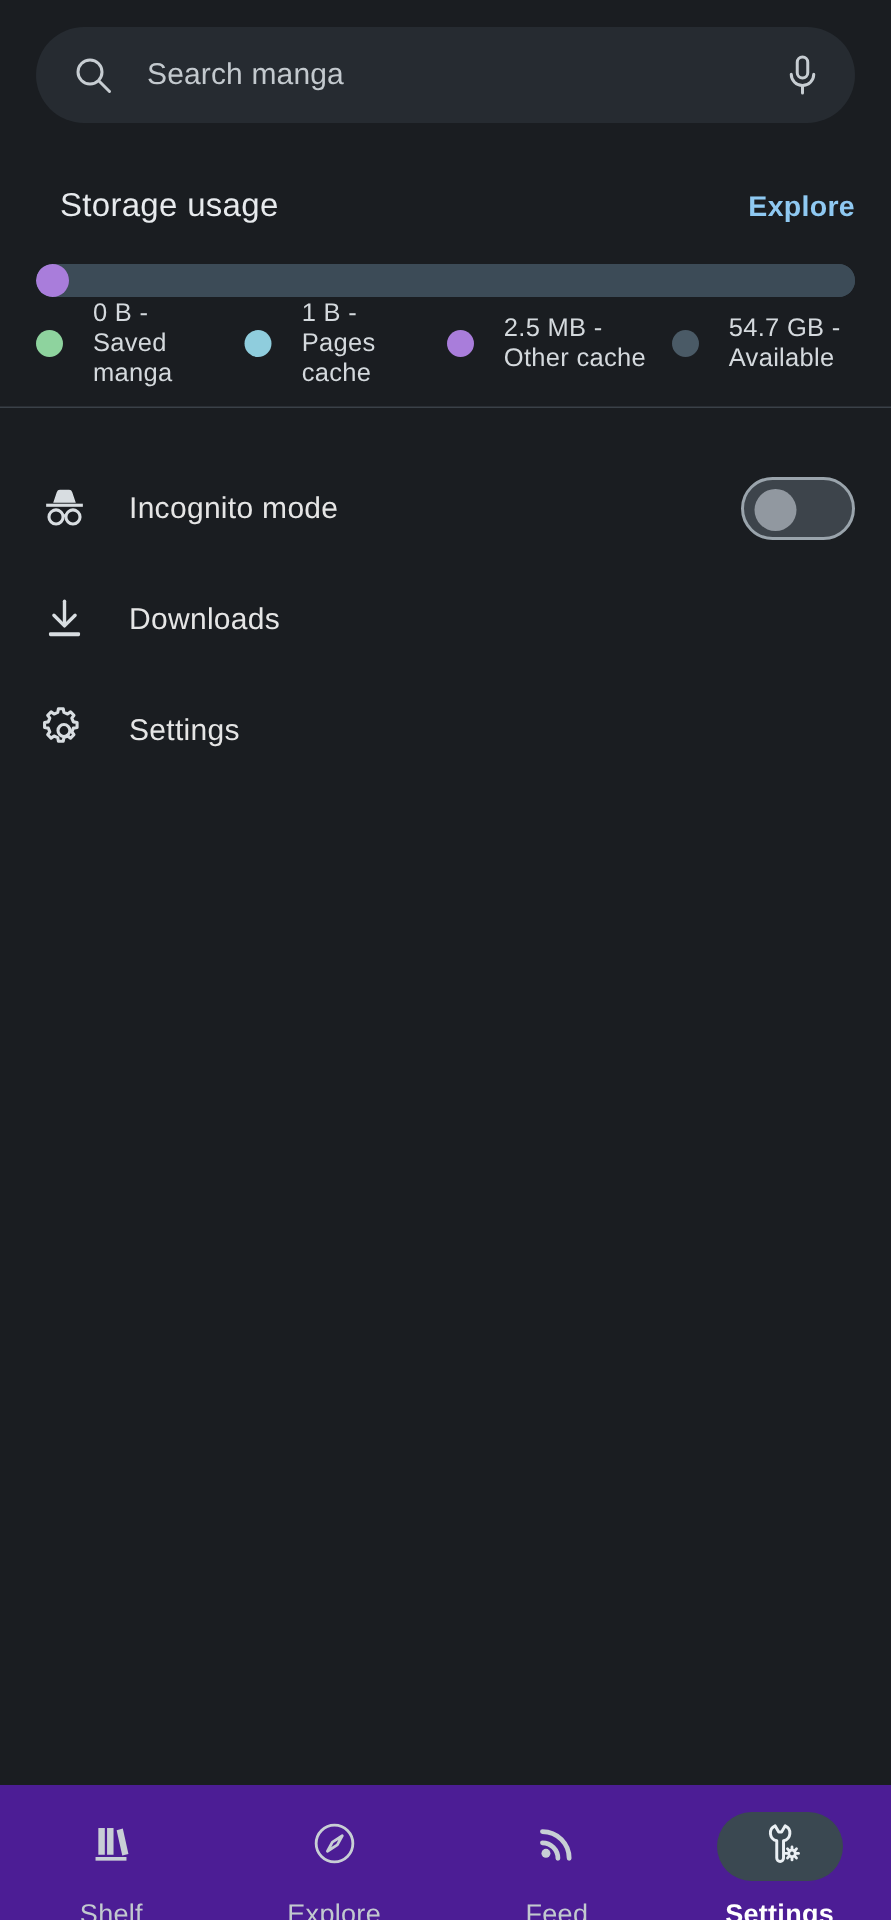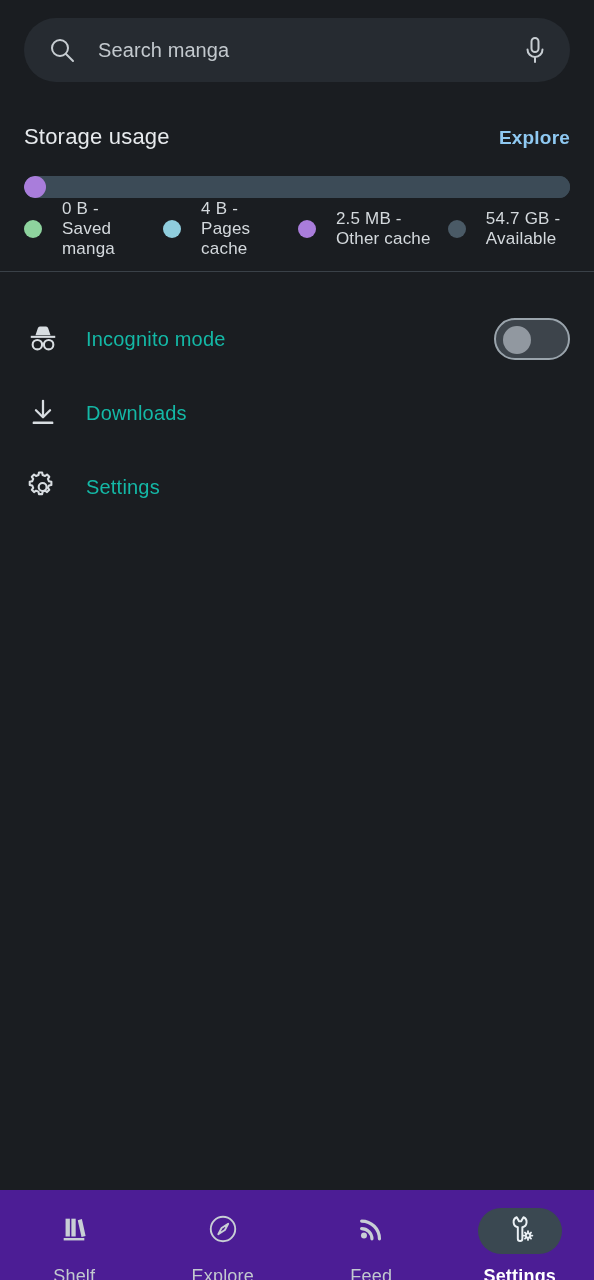--- a/index.html
+++ b/index.html
@@ -22,21 +22,21 @@
     flex:1 1 auto; background:transparent; border:0; outline:none;
     color:#d6dade; font-size:20px; font-family:"Liberation Sans", sans-serif;
     padding-left:22px; letter-spacing:.1px;
   }
   .search-input::placeholder { color:#c3c9ce; opacity:1; }
   .mic-icon { width:26px; height:30px; flex:0 0 auto; }
 
   
   .storage { padding:42px 24px 0 24px; }
   .storage-head { display:flex; align-items:baseline; justify-content:space-between; }
-  .storage-title { color:#e7eaed; font-size:22px; letter-spacing:.2px; }
+  .storage-title { color:#e7eaed; font-size:22px; letter-spacing:.2px;margin-left:16px; }
   .manage-link { color:#8fc9f2; font-size:19px; font-weight:bold; cursor:pointer; letter-spacing:.2px; }
 
   .bar-track {
     margin-top:26px; height:22px; border-radius:11px;
     background:#3c4b57; overflow:hidden; display:flex; position:relative;
   }
   .bar-seg { height:100%; }
 
   .legend { margin-top:22px; display:flex; gap:17px; }
   .legend-row { display:flex; align-items:center; gap:20px; height:18px; }
@@ -45,21 +45,21 @@
 
   .divider { margin-top:33px; height:1px; background:#3a4148; width:100%; }
 
   
   .menu { padding-top:30px; }
   .menu-row {
     display:flex; align-items:center; height:74px;
     padding:0 24px 0 24px; cursor:pointer; position:relative;
   }
   .menu-icon { width:38px; flex:0 0 38px; display:flex; align-items:center; justify-content:center; }
-  .menu-label { color:#14b8a6; font-size:20px; margin-left:24px; letter-spacing:.2px; flex:1 1 auto; }
+  .menu-label { color:#e5e5e5; font-size:20px; margin-left:24px; letter-spacing:.2px; flex:1 1 auto; }
 
   .toggle {
     width:76px; height:42px; border-radius:21px;
     background:#3d444b; border:2px solid #9aa4ac;
     position:relative; cursor:pointer; flex:0 0 auto;
   }
   .toggle-knob {
     position:absolute; top:6px; left:7px;
     width:28px; height:28px; border-radius:50%; background:#9198a0;
   }
@@ -118,21 +118,21 @@
         <div class="bar-seg" style="width: 96%; background: rgb(60, 75, 87);"></div>
       </div>
 
     <div class="legend" id="legend">
         <div class="legend-row">
           <span class="legend-dot" style="background: rgb(142, 211, 158);"></span>
           <span class="legend-label">0 B - Saved manga</span>
         </div>
         <div class="legend-row">
           <span class="legend-dot" style="background: rgb(143, 205, 221);"></span>
-          <span class="legend-label">4 B - Pages cache</span>
+          <span class="legend-label">1 B - Pages cache</span>
         </div>
         <div class="legend-row">
           <span class="legend-dot" style="background: rgb(169, 125, 219);"></span>
           <span class="legend-label">2.5 MB - Other cache</span>
         </div>
         <div class="legend-row">
           <span class="legend-dot" style="background: rgb(74, 90, 102);"></span>
           <span class="legend-label">54.7 GB - Available</span>
         </div>
       </div>

